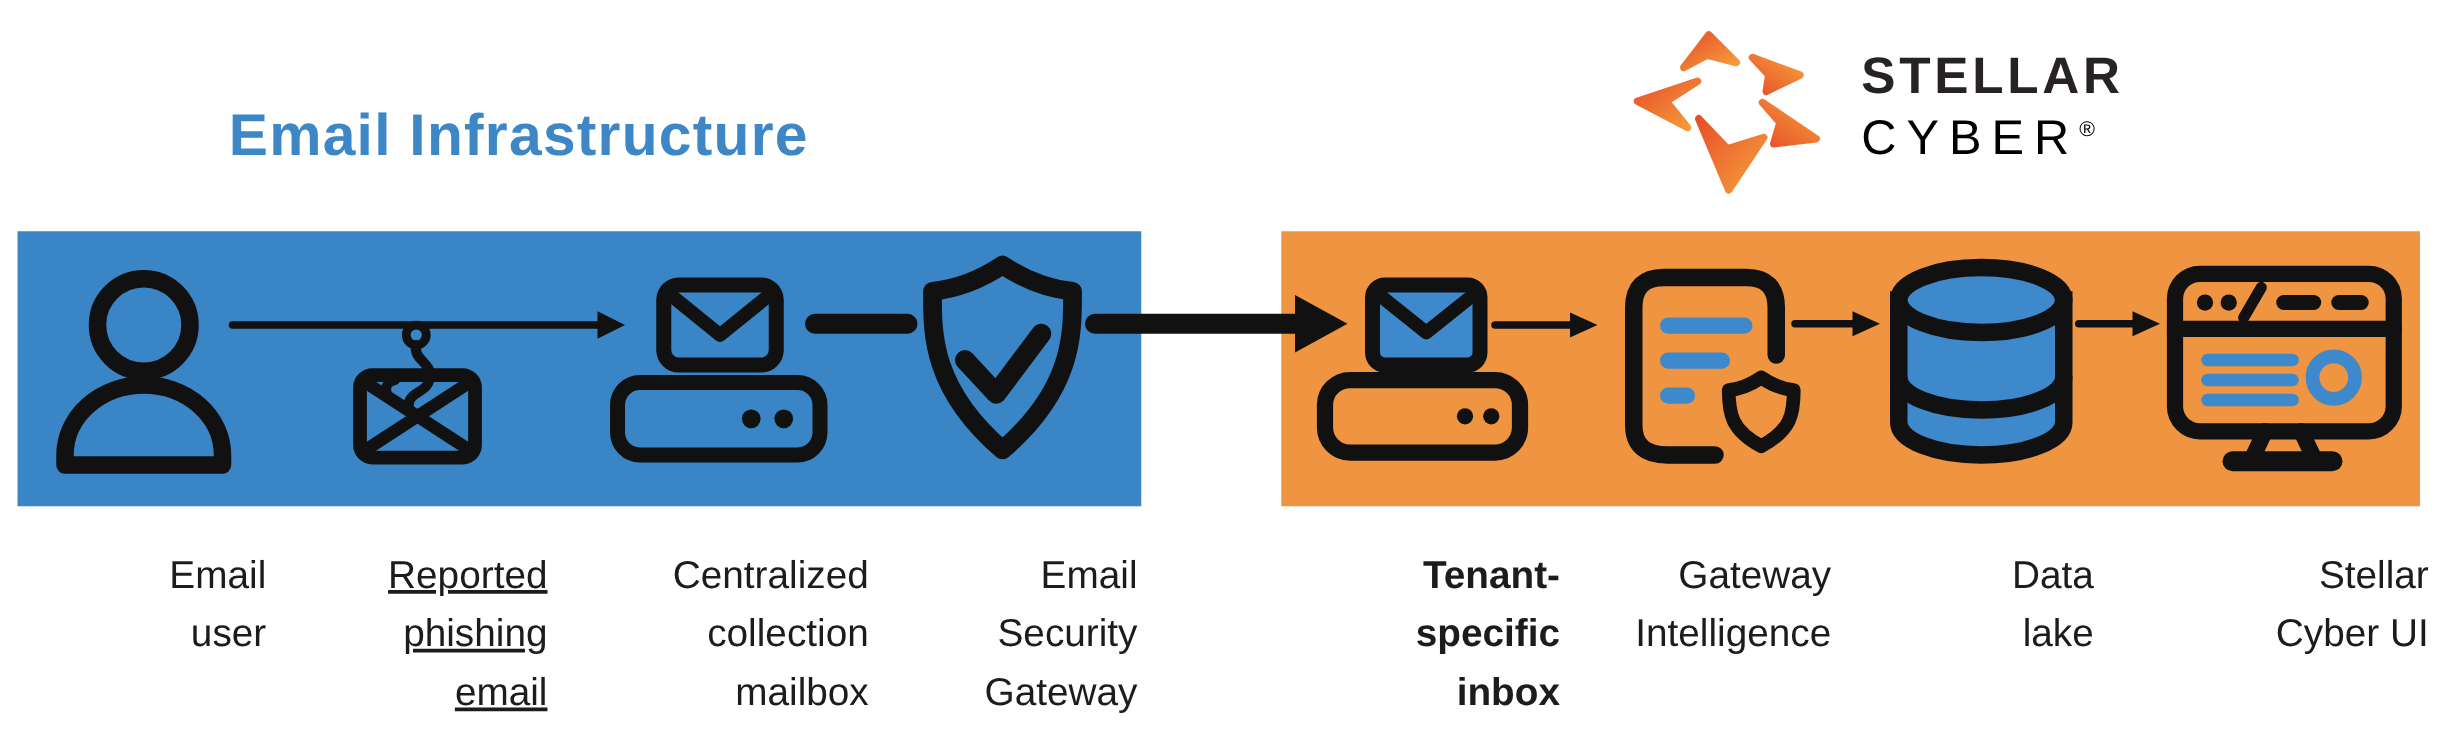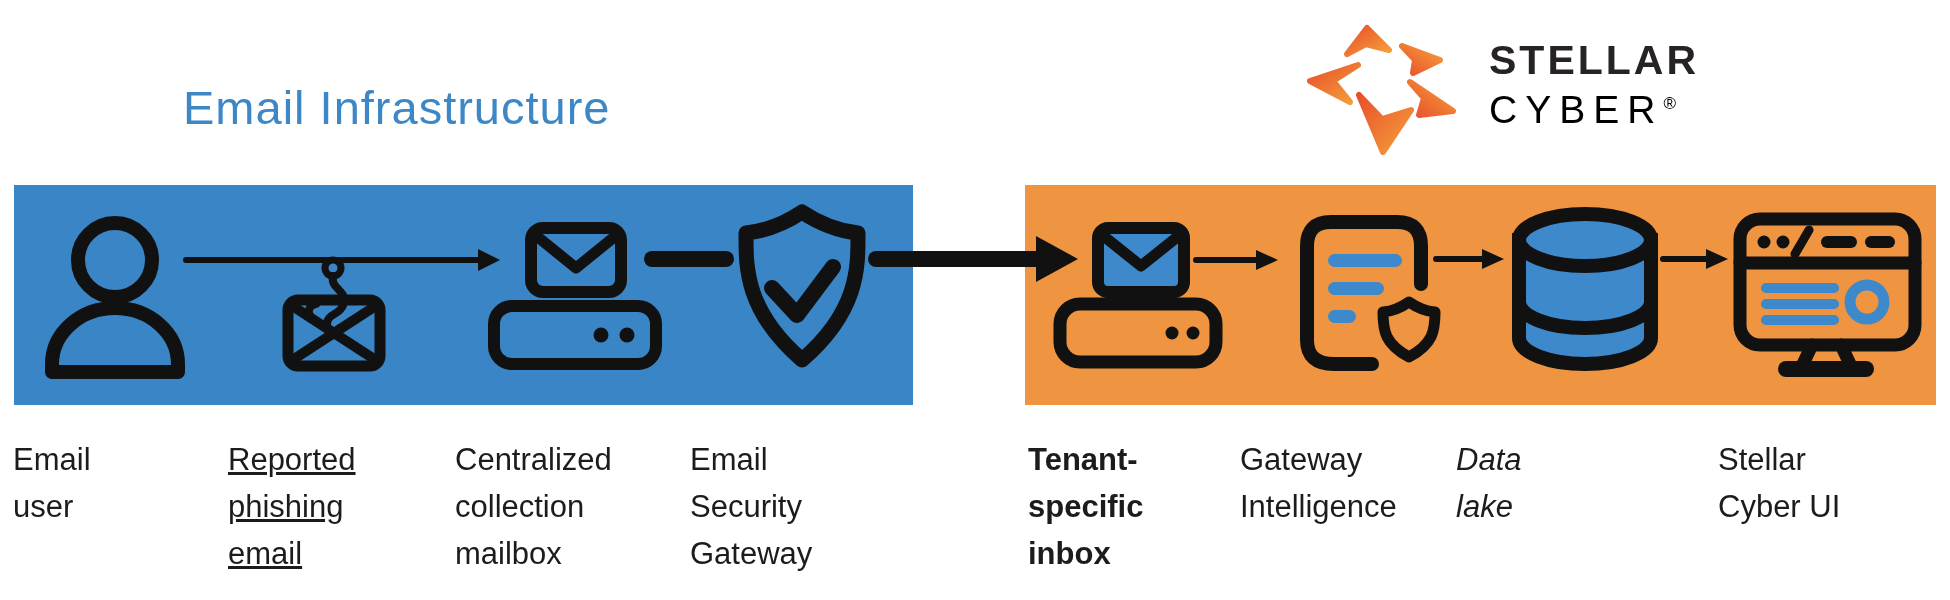--- a/index.html
+++ b/index.html
@@ -6,23 +6,23 @@
     --box-blue:#3985c5; --box-orange:#ef9541; --accent-blue:#3d89cb;
     --title-blue:#3d87c6; --icon-ink:#111111; --label-ink:#1c1c1c;
     --logo-ink:#262226; --star-orange-hot:#e8502a; --star-orange-light:#f5a03c;
   }
   html,body{margin:0;padding:0;background:#ffffff;}
   .canvas{position:relative;width:1950px;height:600px;background:#ffffff;overflow:hidden;
           font-family:"Liberation Sans",sans-serif;}
   .panel{position:absolute;top:185px;height:220px;}
   .panel.blue{left:14px;width:899px;background:var(--box-blue);}
   .panel.orange{left:1025px;width:911px;background:var(--box-orange);}
-  .title{position:absolute;left:183px;top:80px;font-size:47px;font-weight:normal;
+  .title{position:absolute;left:183px;top:80px;font-size:47px;font-weight:bold;
          color:var(--title-blue);letter-spacing:1px;white-space:nowrap;}
-  .label{position:absolute;top:436px;font-size:31px;line-height:47px;text-align:left;
+  .label{position:absolute;top:436px;font-size:31px;line-height:47px;text-align:right;
          color:var(--label-ink);white-space:pre-line;}
   .art{position:absolute;left:0;top:0;}
   .logo-star{position:absolute;left:1305px;top:15px;}
   .logo-text{position:absolute;left:1489px;top:38px;color:var(--logo-ink);}
   .logo-line1{font-size:41px;font-weight:bold;letter-spacing:3px;line-height:44px;}
   .logo-line2{font-size:39px;font-weight:normal;letter-spacing:8px;line-height:44px;color:#000000;}
   .logo-line2 sup{font-size:17px;letter-spacing:0;vertical-align:14px;}
   
   .ink{stroke:var(--icon-ink);fill:none;stroke-linecap:round;stroke-linejoin:round;}
   .ink-f{fill:var(--icon-ink);}
@@ -169,18 +169,18 @@
 collection
 mailbox</div>
   <div class="label" style="left:690px;width:220px;">Email
 Security
 Gateway</div>
   <div class="label" style="left:1028px;width:220px;font-weight:bold;">Tenant-
 specific
 inbox</div>
   <div class="label" style="left:1240px;width:225px;">Gateway
 Intelligence</div>
-  <div class="label" style="left:1456px;width:180px;font-style:italic;">Data
+  <div class="label" style="left:1495px;width:180px;">Data
 lake</div>
   <div class="label" style="left:1718px;width:225px;">Stellar
 Cyber UI</div>
 
 </div>
 
 </body></html>

